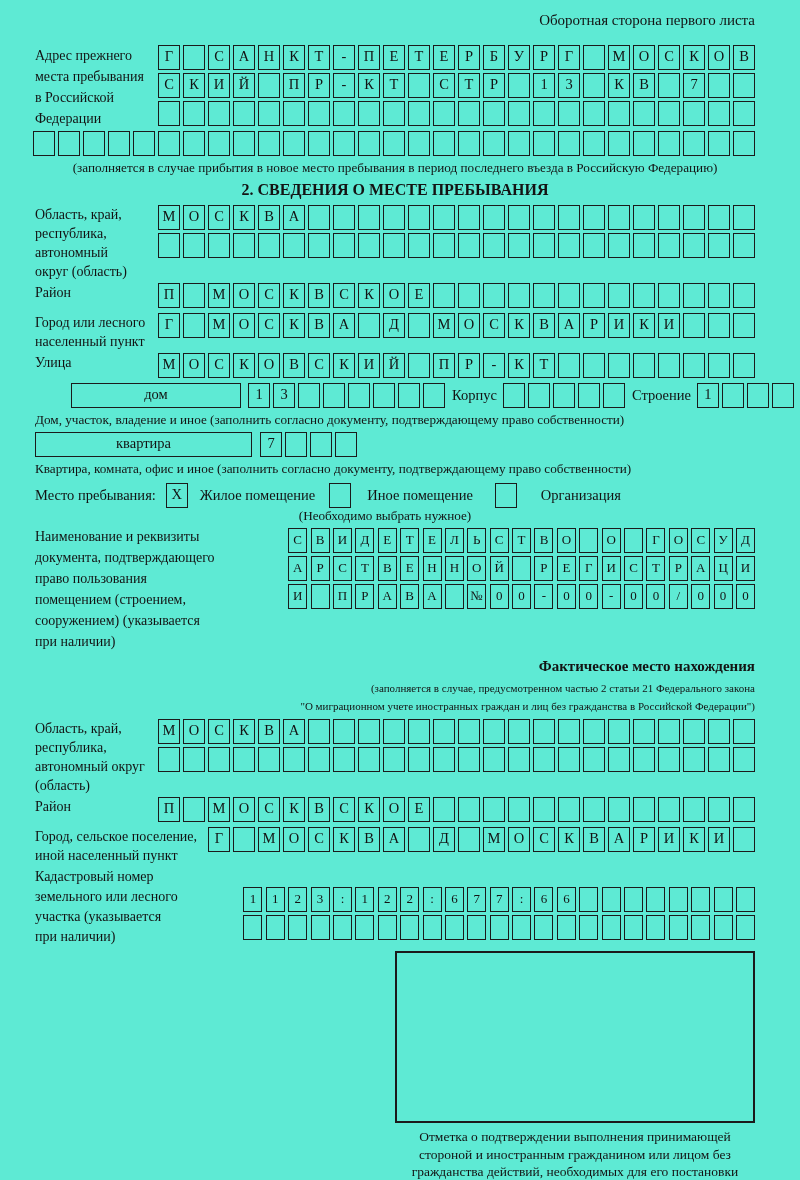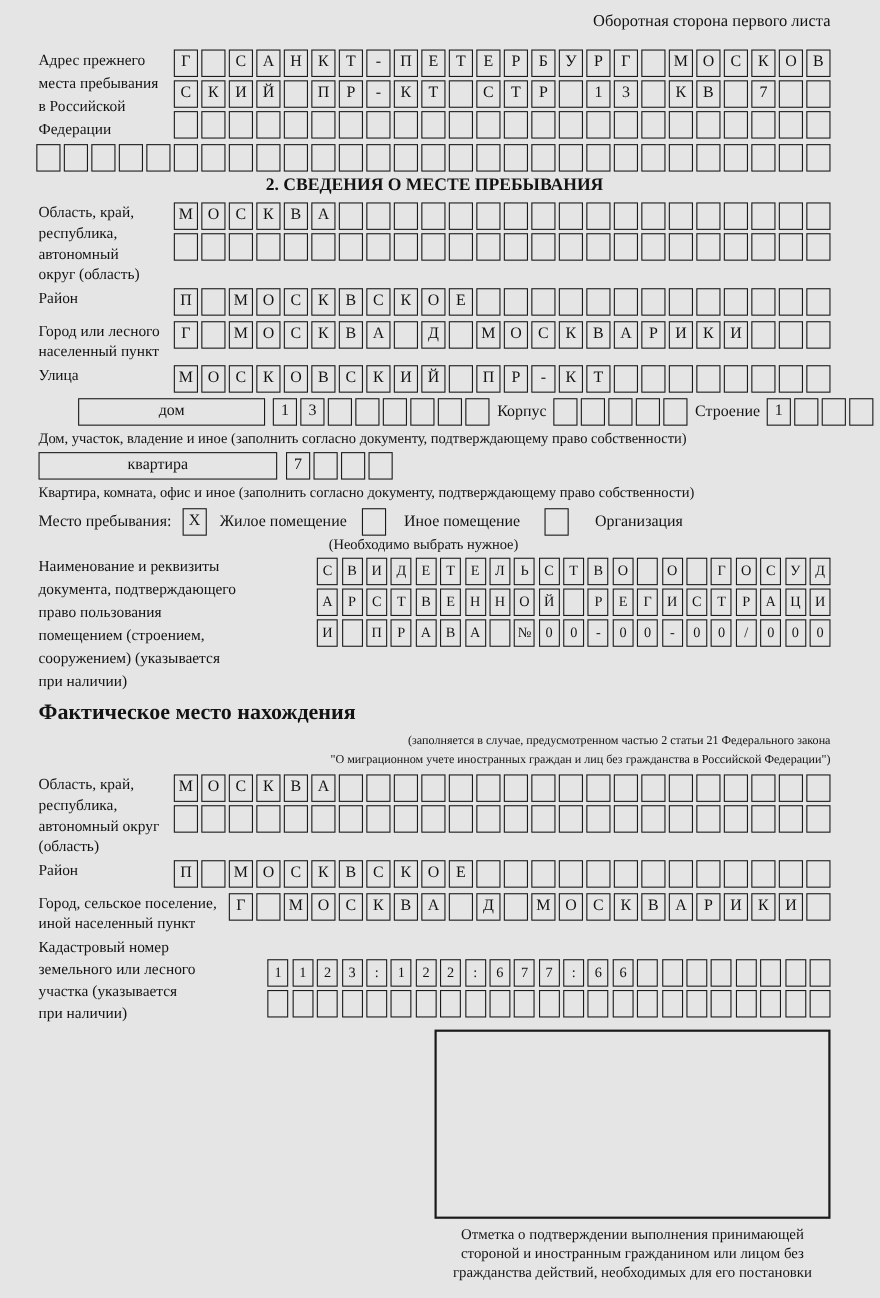--- a/index.html
+++ b/index.html
@@ -1,37 +1,37 @@
 <!DOCTYPE html>
 <html><head>
 <meta charset="utf-8">
 <style>
   html,body { margin:0; padding:0; background:#ffffff; }
   .page {
     position:relative; width:800px; height:1180px; box-sizing:border-box;
-    padding:12px 45px 0 35px; background:#e5e5e5; color:#131313;
+    padding:12px 45px 0 35px; background:#5eead4; color:#131313;
     font-family:"Liberation Serif", serif; overflow:hidden;
   }
   .back-note { text-align:right; font-size:15px; margin-bottom:16px; }
   .frow { display:flex; margin-bottom:2px; }
   .row-label { font-size:14px; line-height:19px; flex:0 0 auto; }
   .row-label.wide { line-height:21px; }
   .rows { flex:1 1 auto; min-width:0; }
   .cells-row { display:flex; justify-content:flex-end; height:25px; margin-bottom:3px; }
   .cell {
     flex:0 0 auto; display:inline-block; box-sizing:border-box;
     width:22px; height:25px; line-height:21px; border:1.8px solid #1b1b1b;
     margin-left:3px; text-align:center; font-size:14.5px; overflow:hidden;
   }
   .cells-sm .cell { width:19px; margin-left:3.4px; font-size:13px; }
   .cells-inline { display:inline-flex; }
   .caption { font-size:13.2px; line-height:18px; }
   .caption.center { text-align:center; margin-bottom:4px; }
   .sec-title { text-align:center; font-weight:bold; font-size:16px; margin:4px 0 6px 0; }
-  .sub-title { text-align:left; font-weight:bold; font-size:20px; margin:6px 0 4px 0; }
+  .sub-title { text-align:right; font-weight:bold; font-size:15px; margin:6px 0 4px 0; }
   .subcap { text-align:right; font-size:11px; line-height:18px; }
   .subcap.last { margin-bottom:4px; }
   .house-row, .apt-row { display:flex; align-items:flex-start; height:25px; margin-bottom:3px; }
   .wide-box {
     box-sizing:border-box; border:1.8px solid #1b1b1b; height:25px; line-height:21px;
     text-align:center; font-size:14.5px; flex:0 0 auto;
   }
   .inline-label { font-size:14.5px; line-height:25px; margin:0 3px 0 7px; flex:0 0 auto; }
   .stay-row { display:flex; align-items:center; height:26px; margin:4px 0 0 0; }
   .stay-row .cell { margin-left:0; }
@@ -164,20 +164,21 @@
       <span class="cell"></span>
       <span class="cell"></span>
       <span class="cell"></span>
       <span class="cell"></span>
       <span class="cell"></span>
       <span class="cell"></span>
       <span class="cell"></span>
       <span class="cell"></span>
       <span class="cell"></span>
     </div>
+  <div class="caption center">(заполняется в случае прибытия в новое место пребывания в период последнего въезда в Российскую Федерацию)</div>
 
   <div class="sec-title">2. СВЕДЕНИЯ О МЕСТЕ ПРЕБЫВАНИЯ</div>
 
   <div class="frow">
     <div class="row-label">
       <div>Область, край,</div>
       <div>республика,</div>
       <div>автономный</div>
       <div>округ (область)</div>
     </div>

